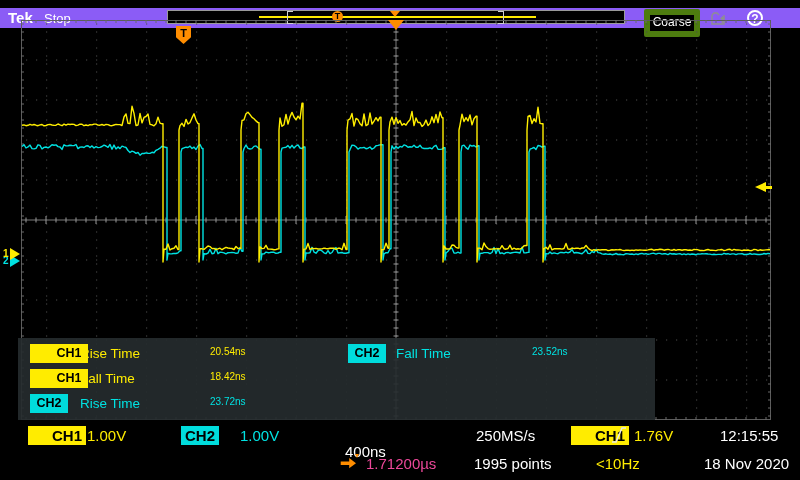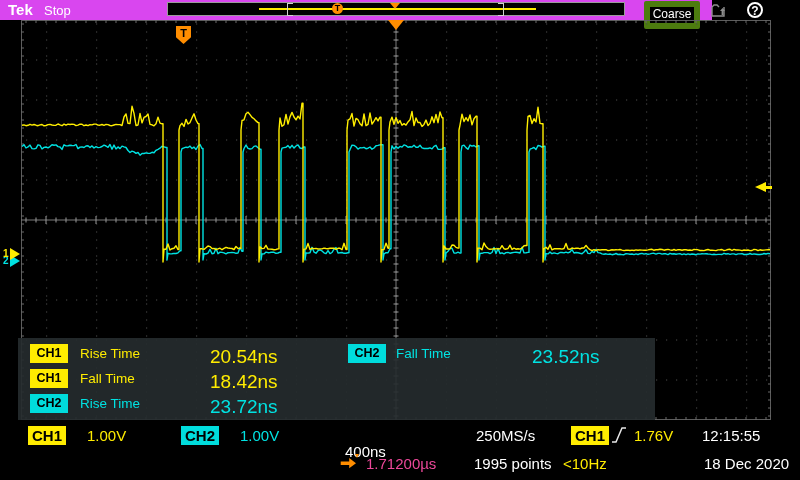--- a/index.html
+++ b/index.html
@@ -1,19 +1,19 @@
 <!DOCTYPE html>
 <html><head>
 <meta charset="utf-8">
 <style>
   html,body{margin:0;padding:0;background:#000;width:800px;height:480px;overflow:hidden;
     font-family:"Liberation Sans", sans-serif;-webkit-font-smoothing:antialiased;}
   .abs{position:absolute;}
   
-  #header{position:absolute;left:0;top:0;width:712px;height:20px;background:#d946ef;}
+  #header{position:absolute;left:0;top:8px;width:800px;height:20px;background:#8b5cf6;}
   #logo{left:8px;top:1px;color:#fff;font-size:15px;font-weight:bold;letter-spacing:0;}
   #run-state{left:44px;top:3px;color:#fff;font-size:13px;}
   #record-bar{left:167px;top:2px;width:456px;height:12px;border:1px solid #9a9a9a;background:#000;}
   #record-line{position:absolute;left:91px;top:5px;width:277px;height:2px;background:#ffec00;}
   .bracket{position:absolute;top:0px;width:5px;height:11px;}
   #bracket-l{left:119px;border-left:1px solid #cfcfcf;border-top:1px solid #cfcfcf;border-bottom:1px solid #cfcfcf;}
   #bracket-r{left:330px;border-right:1px solid #cfcfcf;border-top:1px solid #cfcfcf;border-bottom:1px solid #cfcfcf;}
   #record-trig{position:absolute;left:164px;top:0px;width:11px;height:11px;background:#ff8d00;border-radius:50%;
     color:#000;font-size:9px;font-weight:bold;text-align:center;line-height:11px;}
   #record-window-tri{position:absolute;left:222px;top:0px;width:0;height:0;
@@ -37,24 +37,24 @@
     border-top:6px solid transparent;border-bottom:6px solid transparent;}
   #gnd-ch2{left:3px;top:255px;color:#00e2e2;}
   #gnd-ch2 .gnd-tri{border-left:10px solid #00e2e2;}
   #gnd-ch1{left:3px;top:248px;color:#ffec00;}
   #gnd-ch1 .gnd-tri{border-left:10px solid #ffec00;}
   
   #meas-panel{left:18px;top:338px;width:637px;height:84px;background:rgba(37,43,46,0.92);}
   .meas-row{position:absolute;height:20px;}
   .ch-badge{position:absolute;top:0;width:38px;height:19px;font-size:12.5px;font-weight:bold;color:#000;
     text-align:center;line-height:19px;}
-  .badge-y{background:#ffec00;}
+  .badge-y{background:#ffec00;padding-left:20px;}
   .badge-c{background:#00dcdc;}
   .meas-name{position:absolute;top:2px;font-size:13.5px;text-align:center;}
-  .meas-val{position:absolute;top:2px;font-size:19px;}
+  .meas-val{position:absolute;top:2px;font-size:10px;}
   .txt-y{color:#ffec00;} .txt-c{color:#00e2e2;} .txt-w{color:#fff;} .txt-o{color:#ec4899;}
   
   #status-bar{left:0;top:420px;width:800px;height:60px;background:#000;}
   .sb{position:absolute;font-size:15px;}
   #sb-ch1-badge{left:28px;top:6px;} #sb-ch2-badge{left:181px;top:6px;} #sb-trig-badge{left:571px;top:6px;}
   #slope-icon{left:611px;top:5px;}
   #delay-icon{left:339px;top:33px;}
 </style>
 </head>
 <body>
@@ -134,25 +134,25 @@
   <span class="sb txt-c" style="left:240px;top:7px">1.00V</span>
   <span class="sb txt-w" style="left:345px;top:23px">400ns</span>
   <span class="sb txt-w" style="left:476px;top:7px">250MS/s</span>
   <span class="ch-badge badge-y sb" id="sb-trig-badge">CH1</span>
   <span class="sb" id="slope-icon">
     <svg width="16" height="19" viewBox="0 0 16 19">
         <path d="M1 17 h4 l6 -14 h4" fill="none" stroke="#e8e8e8" stroke-width="1.5"></path>
       </svg>
   </span>
   <span class="sb txt-y" style="left:634px;top:7px">1.76V</span>
-  <span class="sb txt-w" style="left:702px;top:7px">12:15:55</span>
+  <span class="sb txt-w" style="left:720px;top:7px">12:15:55</span>
 
   <span class="sb" id="delay-icon">
     <svg width="24" height="16" viewBox="0 0 24 16">
       <path d="M14 2 l4 0 l-2 4 z" fill="#ff8d00" transform="translate(2,-1)"></path>
       <path d="M2 8 h10 v-4 l8 6 l-8 6 v-4 h-10 z" fill="#ff8d00" transform="scale(0.85) translate(0,2)"></path>
     </svg>
   </span>
   <span class="sb txt-o" style="left:366px;top:35px">1.71200µs</span>
   <span class="sb txt-w" style="left:474px;top:35px">1995 points</span>
-  <span class="sb txt-y" style="left:563px;top:35px">&lt;10Hz</span>
-  <span class="sb txt-w" style="left:704px;top:35px">18 Dec 2020</span>
+  <span class="sb txt-y" style="left:596px;top:35px">&lt;10Hz</span>
+  <span class="sb txt-w" style="left:704px;top:35px">18 Nov 2020</span>
 </div>
 
 </body></html>

